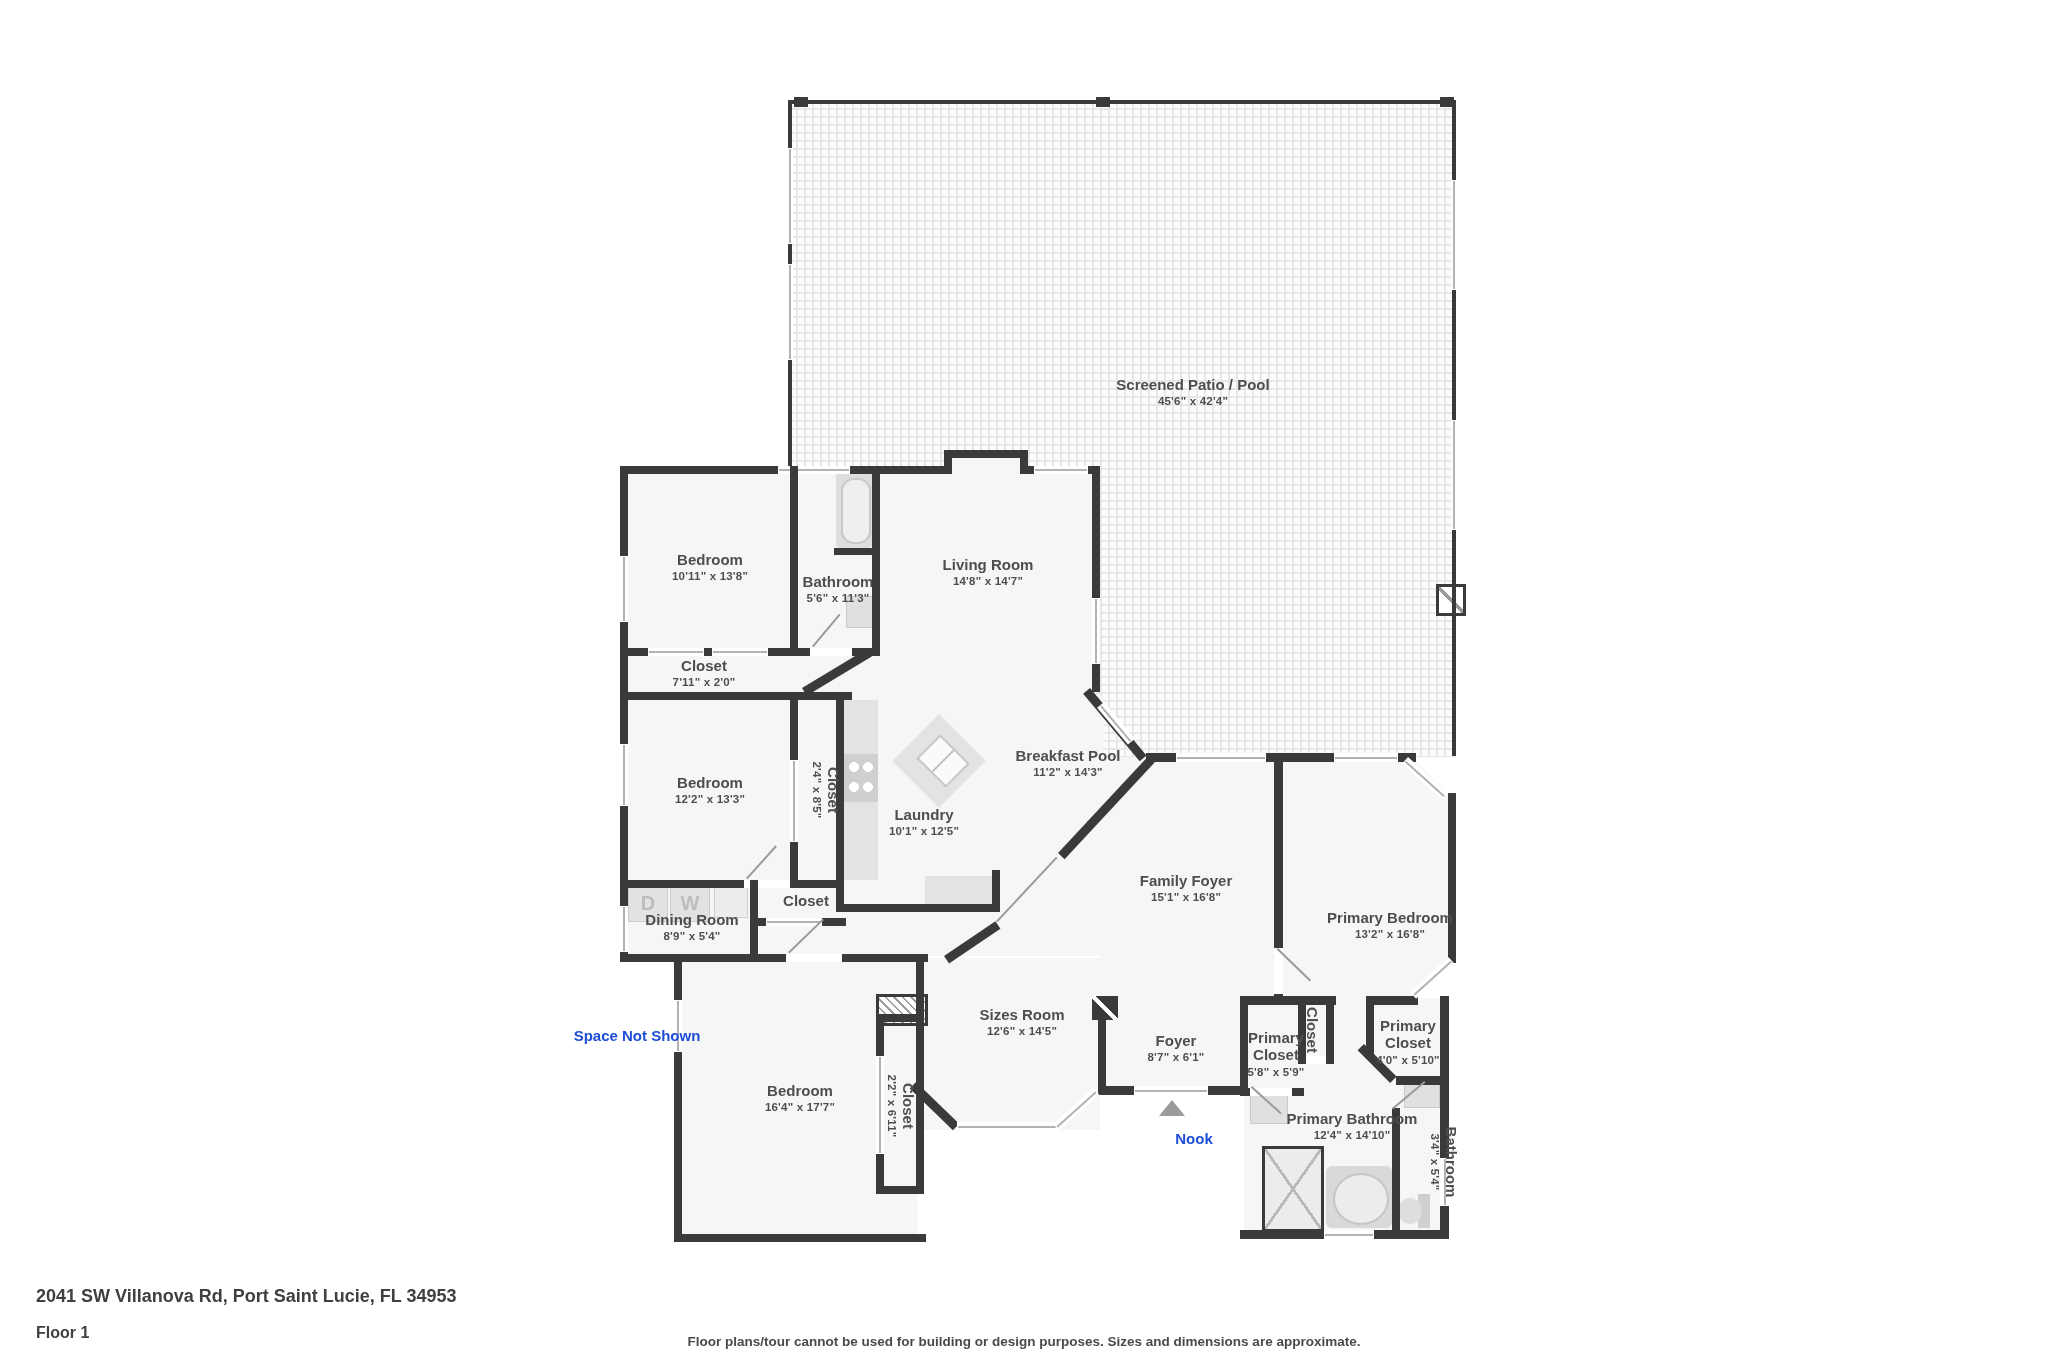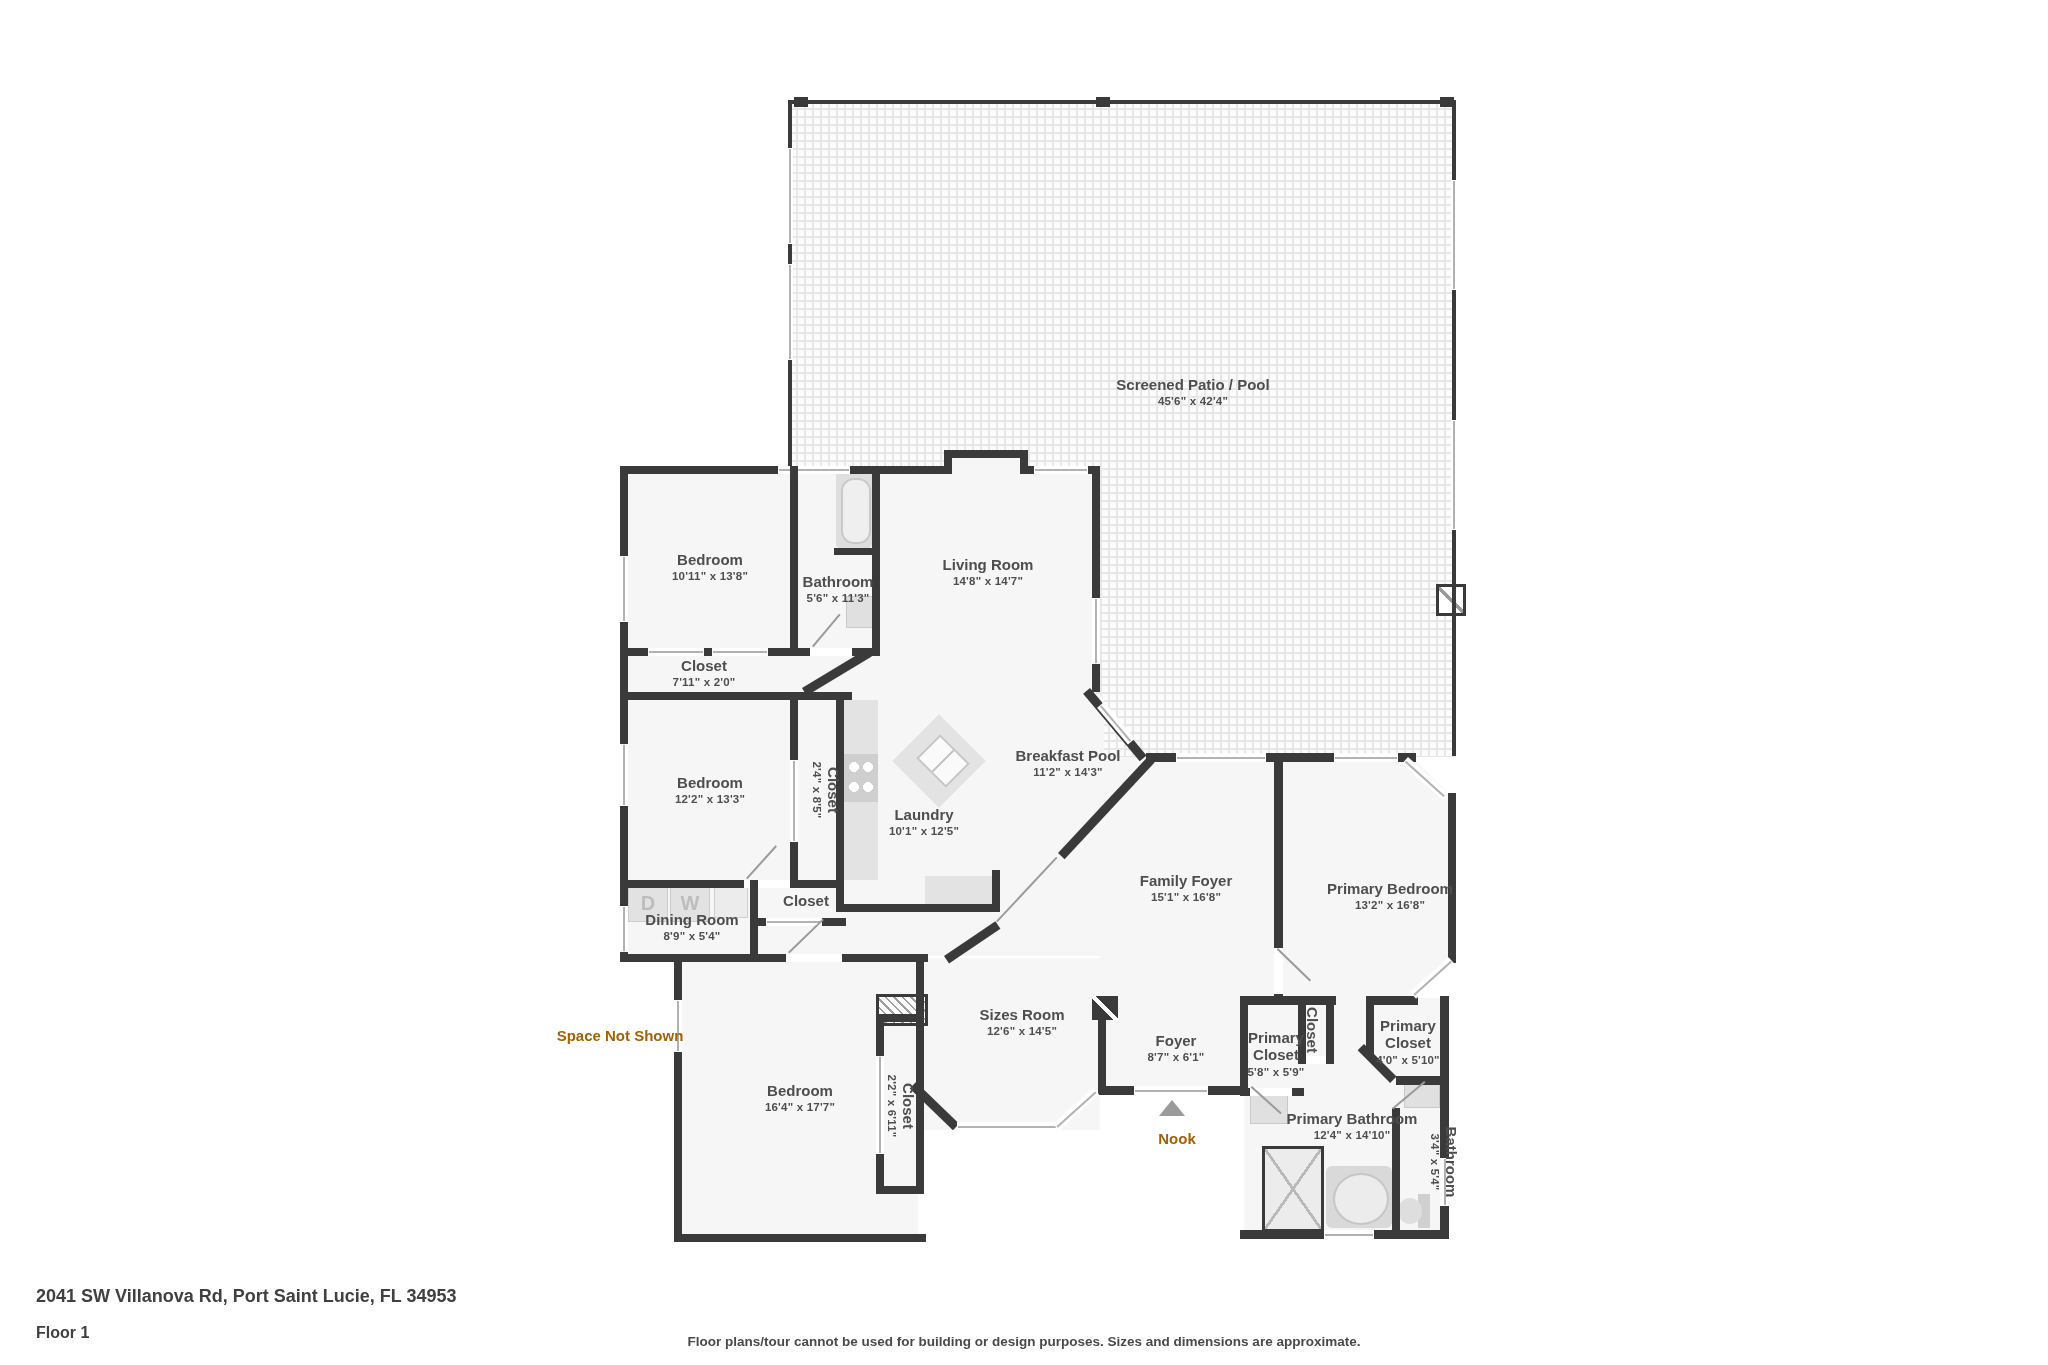--- a/index.html
+++ b/index.html
@@ -21,21 +21,21 @@
   .winV::after{content:"";position:absolute;top:1px;bottom:1px;left:50%;width:2px;
     transform:translateX(-50%);background:#b2b2b2;}
   .tri{position:absolute;width:0;height:0;}
   .fx{position:absolute;}
   .room-label{position:absolute;transform:translate(-50%,-50%);text-align:center;
     color:#4e4e4e;white-space:nowrap;z-index:30;line-height:1.15;}
   .room-label.vert{transform:translate(-50%,-50%) rotate(90deg);}
   .room-label.wrap{white-space:normal;width:86px;}
   .rn{font-size:15px;font-weight:700;}
   .rd{font-size:11.5px;font-weight:600;margin-top:2px;letter-spacing:.2px;}
-  .annot{font-size:15px;font-weight:700;color:#a16207;}
+  .annot{font-size:15px;font-weight:700;color:#1d4ed8;margin-left:17px;}
   .appl{position:absolute;background:#e2e2e2;border:1px solid #cccccc;
     color:#bdbdbd;font-weight:700;font-size:20px;display:flex;align-items:center;justify-content:center;}
   .footer{position:absolute;color:#404040;font-weight:700;}
 </style>
 </head>
 <body>
 
 <div id="plan">
 
   <div class="patio" style="left:788px;top:100px;width:668px;height:657px;"></div>
@@ -231,21 +231,21 @@
     <div class="rd">10'1" x 12'5"</div>
   </div>
   <div class="room-label" style="left:1068px;top:763px;">
     <div class="rn">Breakfast Pool</div>
     <div class="rd">11'2" x 14'3"</div>
   </div>
   <div class="room-label" style="left:1186px;top:888px;">
     <div class="rn">Family Foyer</div>
     <div class="rd">15'1" x 16'8"</div>
   </div>
-  <div class="room-label" style="left:1390px;top:896px;">
+  <div class="room-label" style="left:1390px;top:925px;">
     <div class="rn">Primary Bedroom</div>
     <div class="rd">13'2" x 16'8"</div>
   </div>
   <div class="room-label" style="left:692px;top:927px;">
     <div class="rn">Dining Room</div>
     <div class="rd">8'9" x 5'4"</div>
   </div>
   <div class="room-label" style="left:806px;top:901px;">
     <div class="rn">Closet</div>
   </div>

